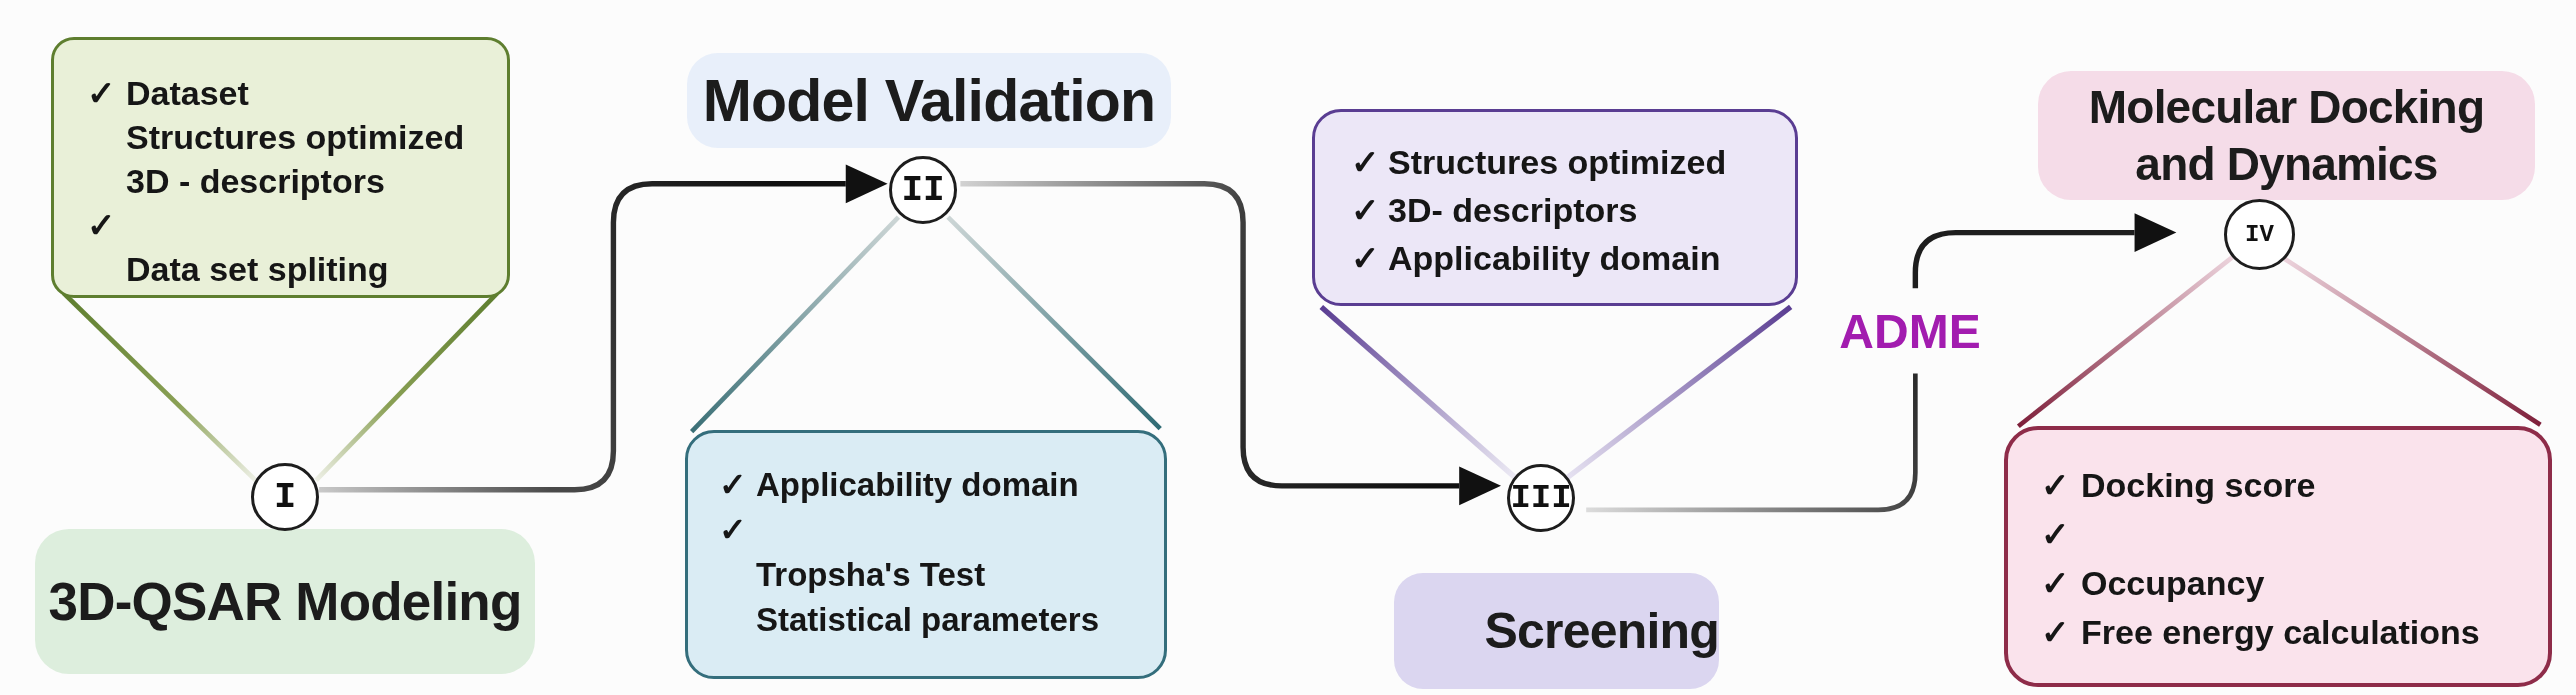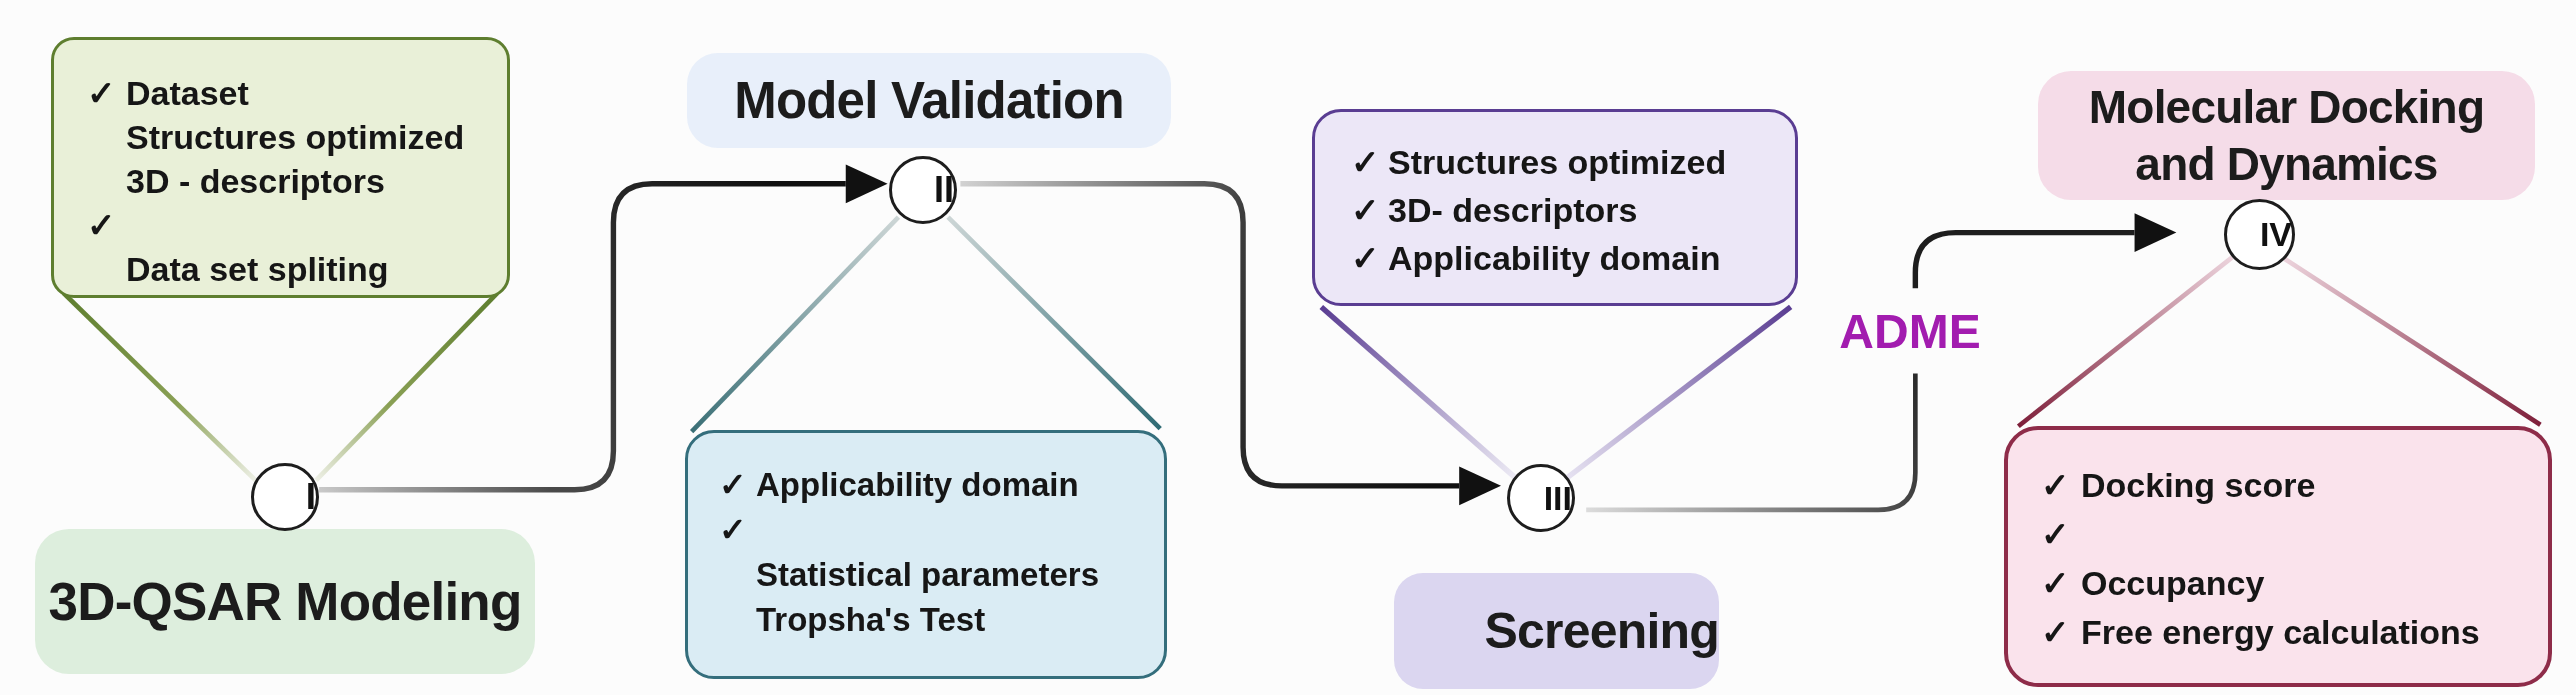--- a/index.html
+++ b/index.html
@@ -11,51 +11,52 @@
   .detail-box{position:absolute;z-index:2;box-sizing:border-box;}
   .items{display:flex;flex-direction:column;}
   .item{display:flex;align-items:baseline;font-weight:bold;white-space:nowrap;}
   .check{display:inline-block;text-align:left;}
   .stage-label{
     position:absolute;z-index:2;display:flex;align-items:center;justify-content:center;
     font-weight:bold;text-align:center;letter-spacing:-0.8px;color:#1c1c1c;
   }
   .numeral-circle{
     position:absolute;z-index:3;background:#ffffff;border:3.1px solid #1d1d1d;border-radius:50%;
-    display:flex;align-items:center;justify-content:flex-end;font-weight:bold;color:#111;
+    display:flex;align-items:center;justify-content:center;font-weight:bold;color:#111;
     box-sizing:border-box;
+    font-family:Liberation Mono, monospace;
   }
 
   
   #box1{left:51px;top:37px;width:459px;height:261px;background:#e9f0d8;border:3.9px solid #5e7e2f;border-radius:23px;padding:31px 7.7px 0 33px;}
   #box1 .item{font-size:34px;line-height:44px;}
   #box1 .check{width:39px;}
   #circle1{left:251px;top:463px;width:68px;height:68px;font-size:37px;}
   #label1{left:35px;top:529px;width:500px;height:145px;background:#ddeedd;border-radius:34px;font-size:53px;}
 
   
-  #label2{left:687px;top:53px;width:484px;height:95px;background:#e8effa;border-radius:31px;font-size:51px;}
+  #label2{left:687px;top:53px;width:484px;height:95px;background:#e8effa;border-radius:31px;font-size:59px;}
   #circle2{left:889px;top:156px;width:68px;height:68px;font-size:36px;}
   #box2{left:685px;top:430px;width:482px;height:249px;background:#daecf4;border:3.9px solid #346e7c;border-radius:29px;padding:29px 6.2px 0 31px;}
   #box2 .item{font-size:33px;line-height:45px;}
   #box2 .check{width:37px;}
 
   
   #box3{left:1312px;top:109px;width:486px;height:197px;background:#ece7f7;border:3.9px solid #5a3d92;border-radius:29px;padding:26px 6.2px 0 36px;}
   #box3 .item{font-size:34px;line-height:48px;}
   #box3 .check{width:37px;}
   #circle3{left:1507px;top:464px;width:68px;height:68px;font-size:34px;}
   #label3{left:1394px;top:573px;width:325px;height:116px;background:#dbd6f0;border-radius:29px;font-size:50px;justify-content:flex-end;}
 
   
   #adme{position:absolute;z-index:2;left:1817px;top:304px;width:186px;text-align:center;font-size:48px;font-weight:bold;color:#a21caf;}
 
   
   #label4{left:2038px;top:71px;width:497px;height:129px;background:#f5dce8;border-radius:33px;font-size:46px;line-height:1.22;padding:0 15.5px;box-sizing:border-box;}
-  #circle4{left:2224px;top:199px;width:71px;height:71px;font-size:34px;}
+  #circle4{left:2224px;top:199px;width:71px;height:71px;font-size:24px;}
   #box4{left:2004px;top:426px;width:548px;height:261px;background:#fae3ec;border:4.6px solid #8e2c49;border-radius:34px;padding:31px 6.2px 0 33px;}
   #box4 .item{font-size:34px;line-height:49px;}
   #box4 .check{width:40px;}
 </style>
 </head>
 <body>
 
 <div id="canvas">
 
   <svg id="wires" viewBox="0 0 3326 898" xmlns="http://www.w3.org/2000/svg">
@@ -174,25 +175,25 @@
     <div class="items">
       <div class="item">
           <span class="check">✓</span>
           <span>Applicability domain</span>
         </div>
       <div class="item">
           <span class="check">✓</span>
         </div>
       <div class="item">
           <span class="check"></span>
+          <span>Tropsha's Test</span>
+        </div>
+      <div class="item">
+          <span class="check"></span>
           <span>Statistical parameters</span>
-        </div>
-      <div class="item">
-          <span class="check"></span>
-          <span>Tropsha's Test</span>
         </div>
     </div>
   </div>
 
   <div id="box3" class="detail-box">
     <div class="items">
       <div class="item">
           <span class="check">✓</span>
           <span>Structures optimized</span>
         </div>

